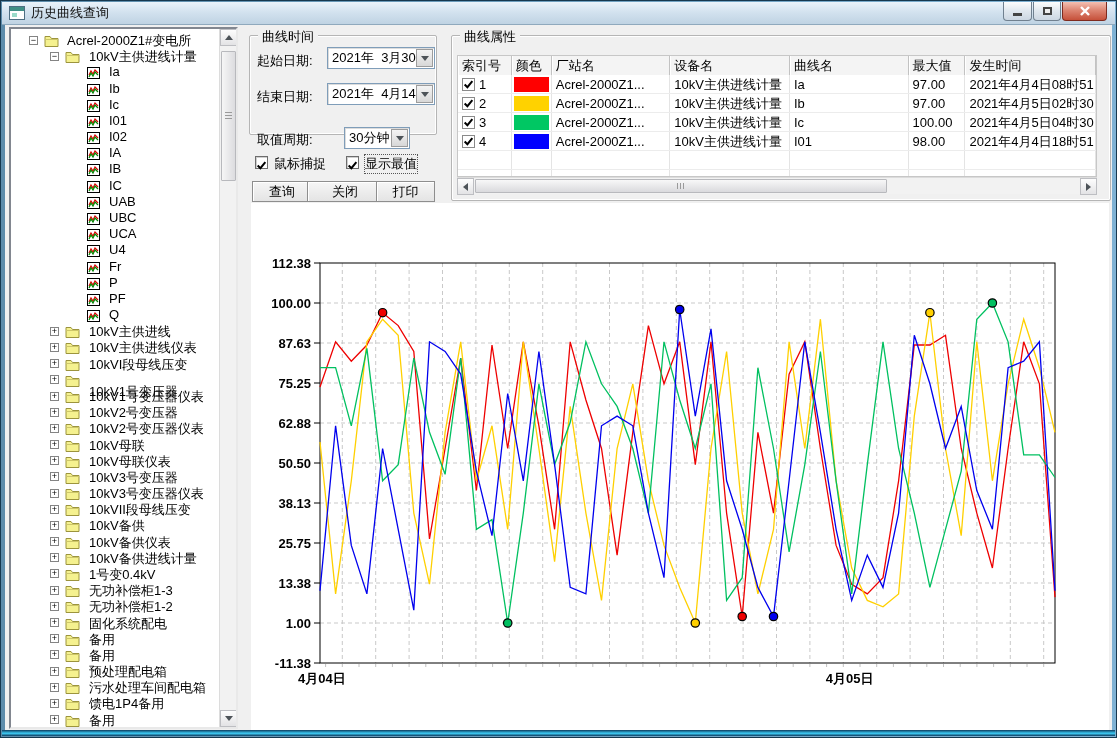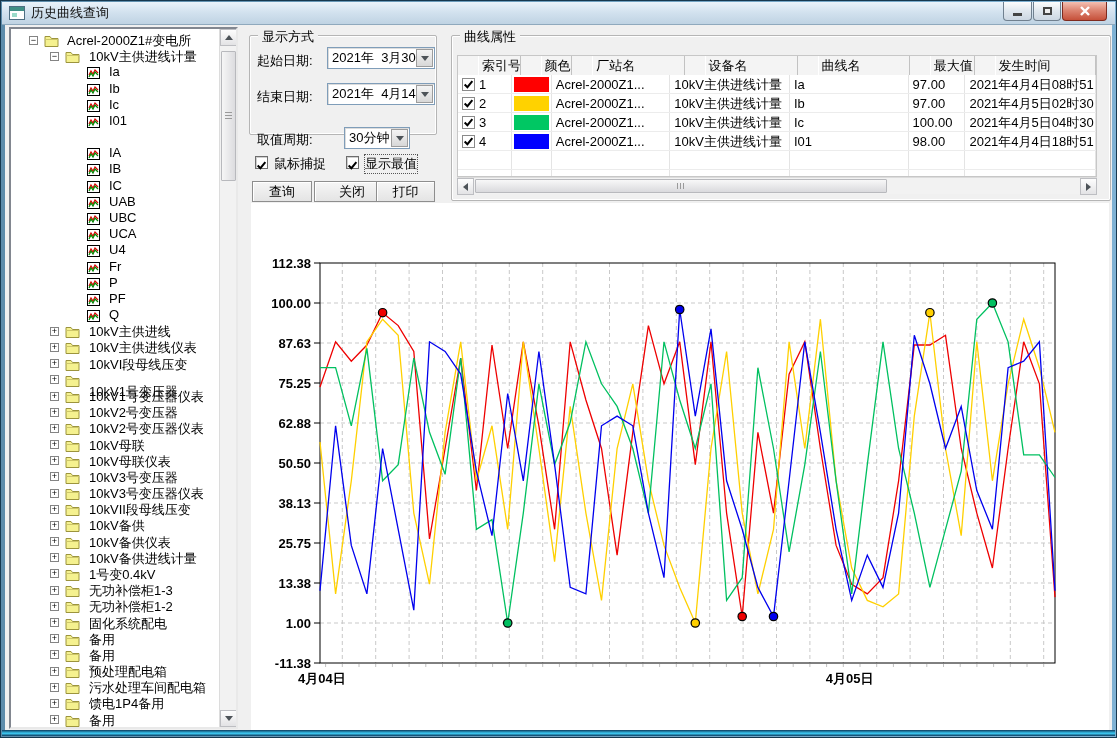--- a/index.html
+++ b/index.html
@@ -65,21 +65,21 @@
       box-shadow:inset 1px 1px 0 #cfcfcf;}
   .cbxlabel{position:absolute;font-size:13px;color:#000;}
   .cbxlabel.focus{outline:1px dotted #555;}
   .pushbtn{position:absolute;height:21px;background:linear-gradient(#f6f6f6,#e4e4e4);
       border:1px solid #8e8e8e;box-shadow:inset 1px 1px 0 #fff;
       font-size:13px;display:flex;align-items:center;justify-content:center;color:#000;}
   
   .tablewrap{position:absolute;background:#fff;border:1px solid #c7c7c7;overflow:hidden;}
   .thead{display:flex;height:19px;background:#f4f4f4;}
   .th{font-size:13px;color:#000;padding:1px 0 0 4px;border-right:1px solid #c2c2c2;
-      box-shadow:inset 1px 0 0 #fff;overflow:hidden;white-space:nowrap;margin-left:20px;}
+      box-shadow:inset 1px 0 0 #fff;overflow:hidden;white-space:nowrap;}
   .tr{display:flex;height:19px;border-bottom:1px solid #ececec;background:#fff;}
   .td{font-size:13px;color:#000;padding:1px 0 0 4px;border-right:1px solid #e4e4e4;
       overflow:hidden;white-space:nowrap;display:flex;align-items:center;}
   .rowchk{width:13px;height:13px;background:#fff;border:1px solid #8a8a8a;margin-right:4px;flex:none;
       display:flex;align-items:center;justify-content:center;}
   .swatch{width:100%;height:15px;margin:0 2px;}
   .hsb{position:absolute;height:17px;background:#f2f2f2;border-top:1px solid #dcdcdc;}
   .hsb .sb-btn{top:0;}
   .hsb-thumb{position:absolute;top:1px;height:14px;background:linear-gradient(#f8f8f8,#dadadd);
       border:1px solid #b8b9bd;border-radius:1px;}
@@ -156,20 +156,28 @@
               <span class="lbl" style="position:absolute;left:94px;top:0">Ic</span>
             </div>
             <div class="trow" style="top:83.9px;left:0;right:17px">
               <span style="position:absolute;left:76px;top:1px"><svg width="13" height="12" viewBox="0 0 13 12">
                   <rect x="0.5" y="0.5" width="12" height="11" fill="#fff" stroke="#000"></rect>
                   <polyline points="2,8 4,4 6,7 8,3 11,6" fill="none" stroke="#d00" stroke-width="1.2"></polyline>
                   <polyline points="2,10 4,6 6,9 8,5 11,8" fill="none" stroke="#080" stroke-width="1.2"></polyline>
                 </svg></span>
               <span class="lbl" style="position:absolute;left:94px;top:0">I01</span>
             </div>
+            <div class="trow" style="top:100.1px;left:0;right:17px">
+              <span style="position:absolute;left:76px;top:1px"><svg width="13" height="12" viewBox="0 0 13 12">
+                  <rect x="0.5" y="0.5" width="12" height="11" fill="#fff" stroke="#000"></rect>
+                  <polyline points="2,8 4,4 6,7 8,3 11,6" fill="none" stroke="#d00" stroke-width="1.2"></polyline>
+                  <polyline points="2,10 4,6 6,9 8,5 11,8" fill="none" stroke="#080" stroke-width="1.2"></polyline>
+                </svg></span>
+              <span class="lbl" style="position:absolute;left:94px;top:0">I02</span>
+            </div>
             <div class="trow" style="top:116.3px;left:0;right:17px">
               <span style="position:absolute;left:76px;top:1px"><svg width="13" height="12" viewBox="0 0 13 12">
                   <rect x="0.5" y="0.5" width="12" height="11" fill="#fff" stroke="#000"></rect>
                   <polyline points="2,8 4,4 6,7 8,3 11,6" fill="none" stroke="#d00" stroke-width="1.2"></polyline>
                   <polyline points="2,10 4,6 6,9 8,5 11,8" fill="none" stroke="#080" stroke-width="1.2"></polyline>
                 </svg></span>
               <span class="lbl" style="position:absolute;left:94px;top:0">IA</span>
             </div>
             <div class="trow" style="top:132.4px;left:0;right:17px">
               <span style="position:absolute;left:76px;top:1px"><svg width="13" height="12" viewBox="0 0 13 12">
@@ -459,21 +467,21 @@
           <div class="sb-thumb" style="top:22px;height:130px">
               <div class="grip"></div>
             </div>
           <div class="sb-btn" style="bottom:0;top:auto">
               <div class="tri down"></div>
             </div>
         </div>
       </div>
 
       <div class="groupbox" style="left:244px;top:10px;width:188px;height:100px">
-        <div class="gtitle">显示方式</div>
+        <div class="gtitle">曲线时间</div>
       </div>
       <div class="fieldlabel" style="left:252px;top:27px">起始日期:</div>
       <div class="combo" style="left:322px;top:22px;width:108px">
         <div class="cval">2021年  3月30</div>
         <div class="cbtn">
             <div class="tri down"></div>
           </div>
       </div>
       <div class="fieldlabel" style="left:252px;top:63px">结束日期:</div>
       <div class="combo" style="left:322px;top:58px;width:108px">
@@ -497,21 +505,21 @@
       </div>
       <div class="cbxlabel" style="left:269px;top:130px">鼠标捕捉</div>
       <div class="checkbox" style="left:341px;top:131px">
         <svg width="11" height="11" viewBox="0 0 10 10">
             <path d="M1.5 5 L4 7.5 L8.5 2" stroke="#000" stroke-width="1.8" fill="none"></path>
           </svg>
       </div>
       <div class="cbxlabel focus" style="left:360px;top:130px">显示最值</div>
 
       <div class="pushbtn" style="left:247px;top:156px;width:60px">查询</div>
-      <div class="pushbtn" style="left:309px;top:156px;width:76px">关闭</div>
+      <div class="pushbtn" style="left:302px;top:156px;width:76px">关闭</div>
       <div class="pushbtn" style="left:371px;top:156px;width:59px">打印</div>
 
       <div class="groupbox" style="left:446px;top:10px;width:660px;height:166px">
         <div class="gtitle">曲线属性</div>
       </div>
       <div class="tablewrap" style="left:452px;top:30px;width:640px;height:122px">
         <div class="thead" id="tblHead">
             <div class="th" style="width:54px">索引号</div>
             <div class="th" style="width:40px">颜色</div>
             <div class="th" style="width:119px">厂站名</div>

